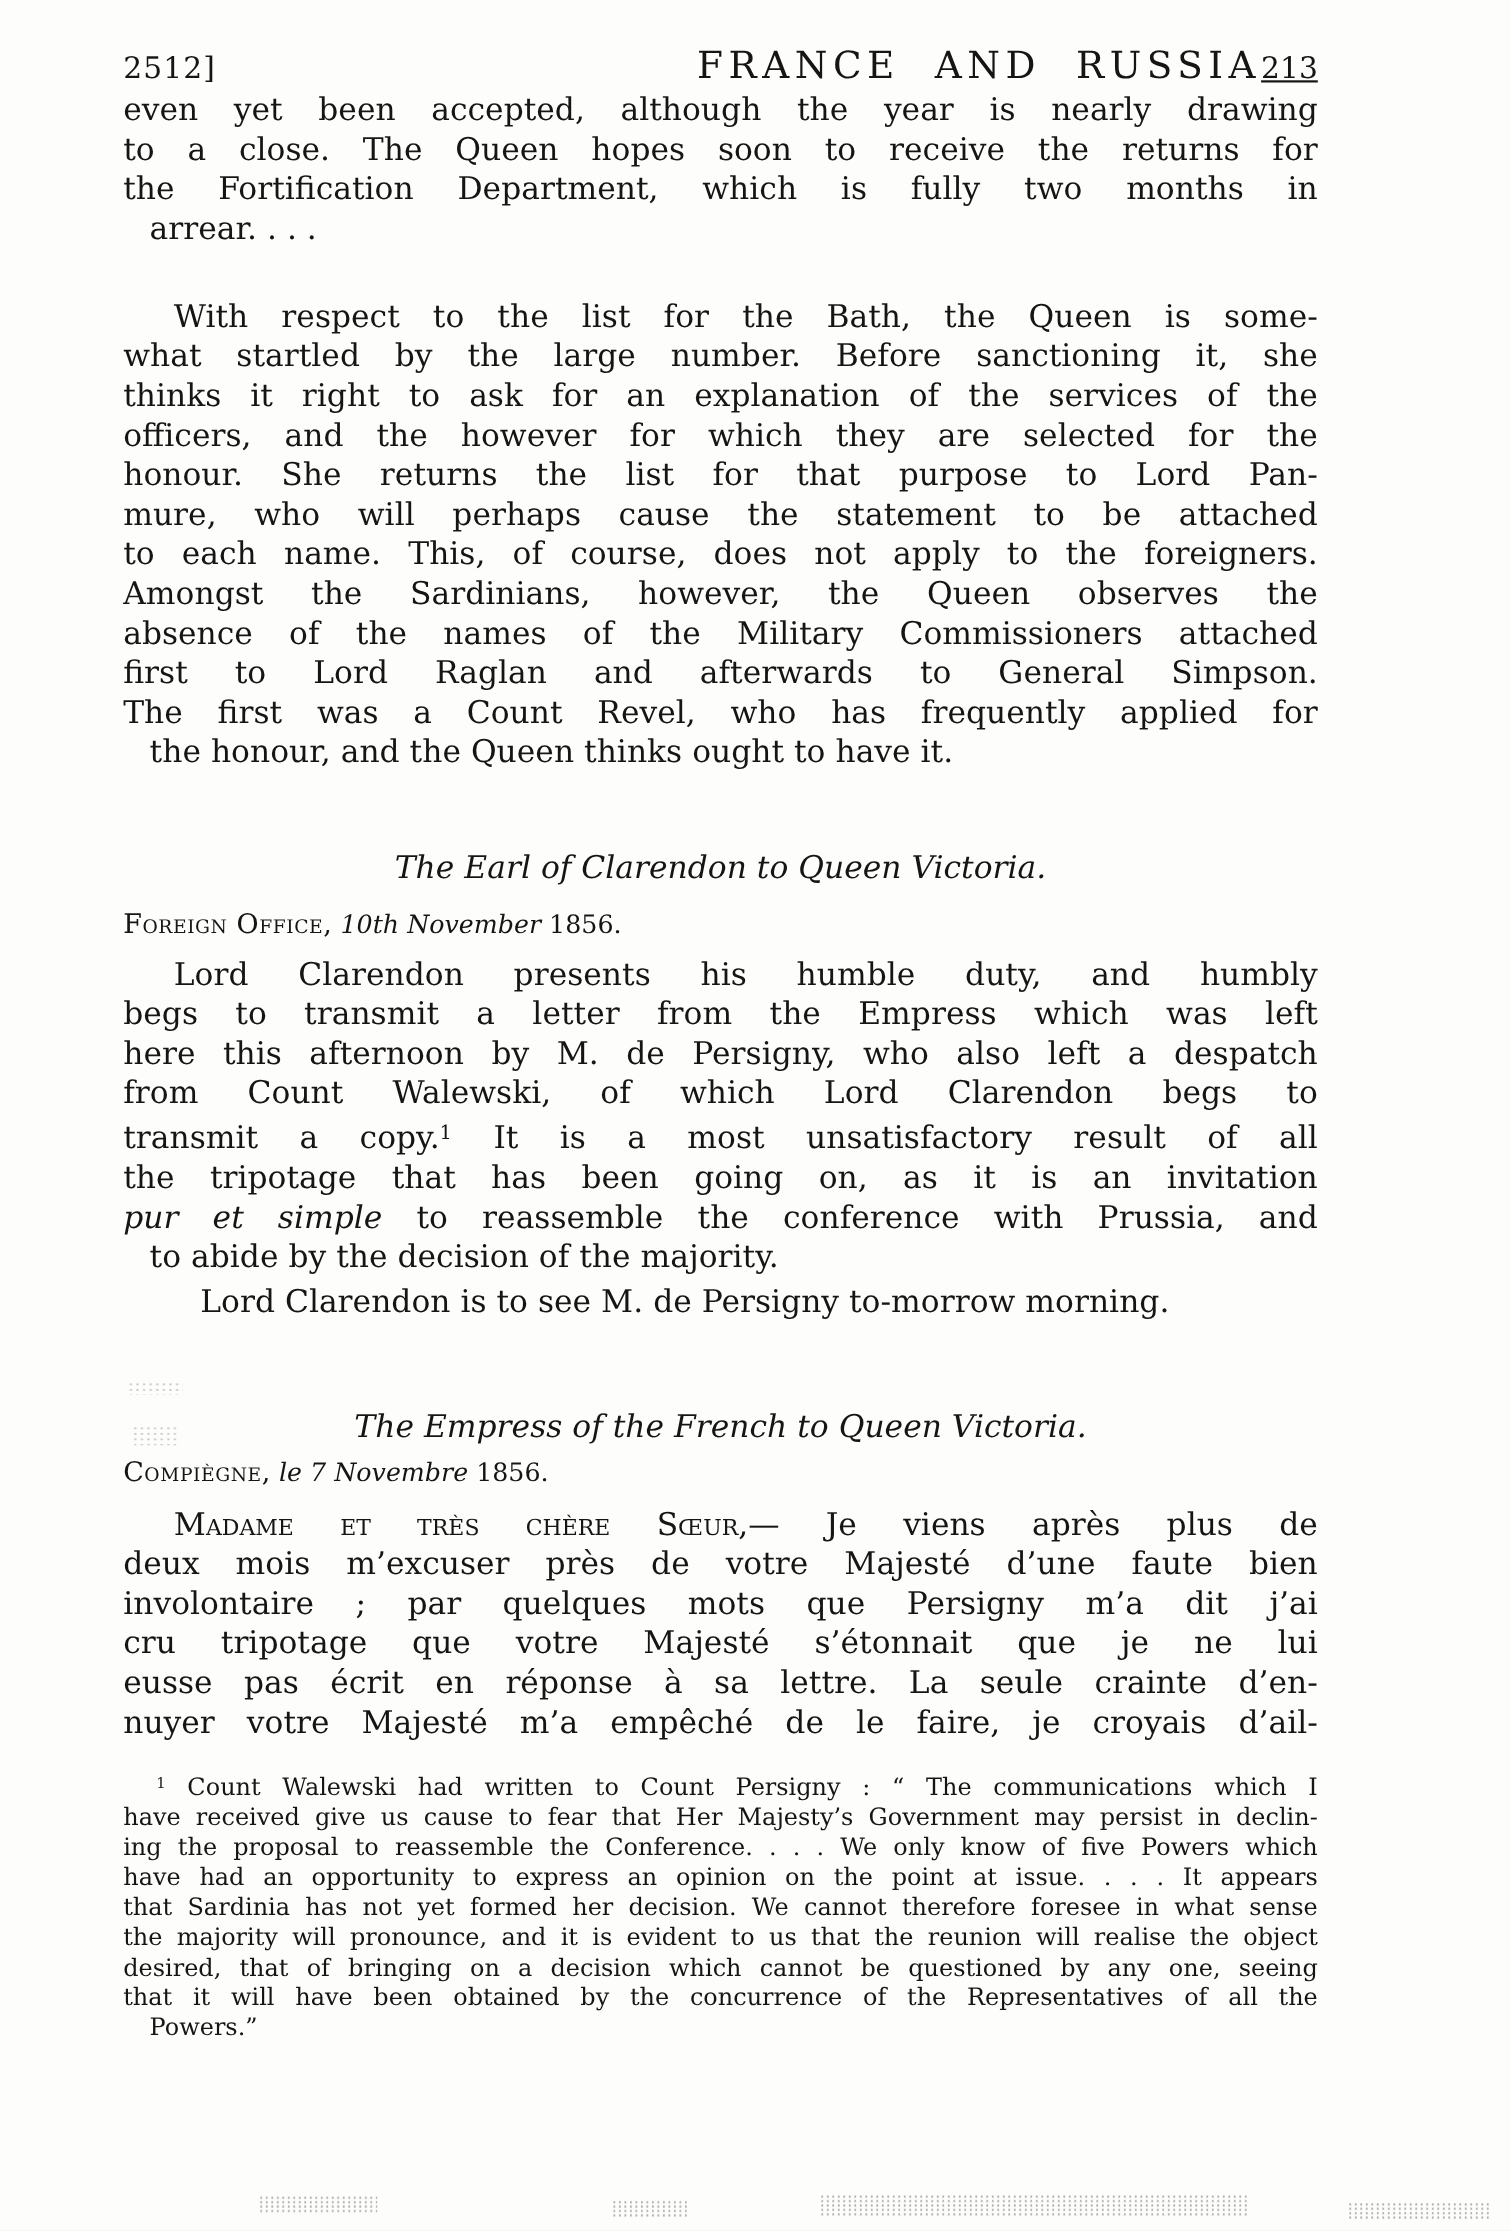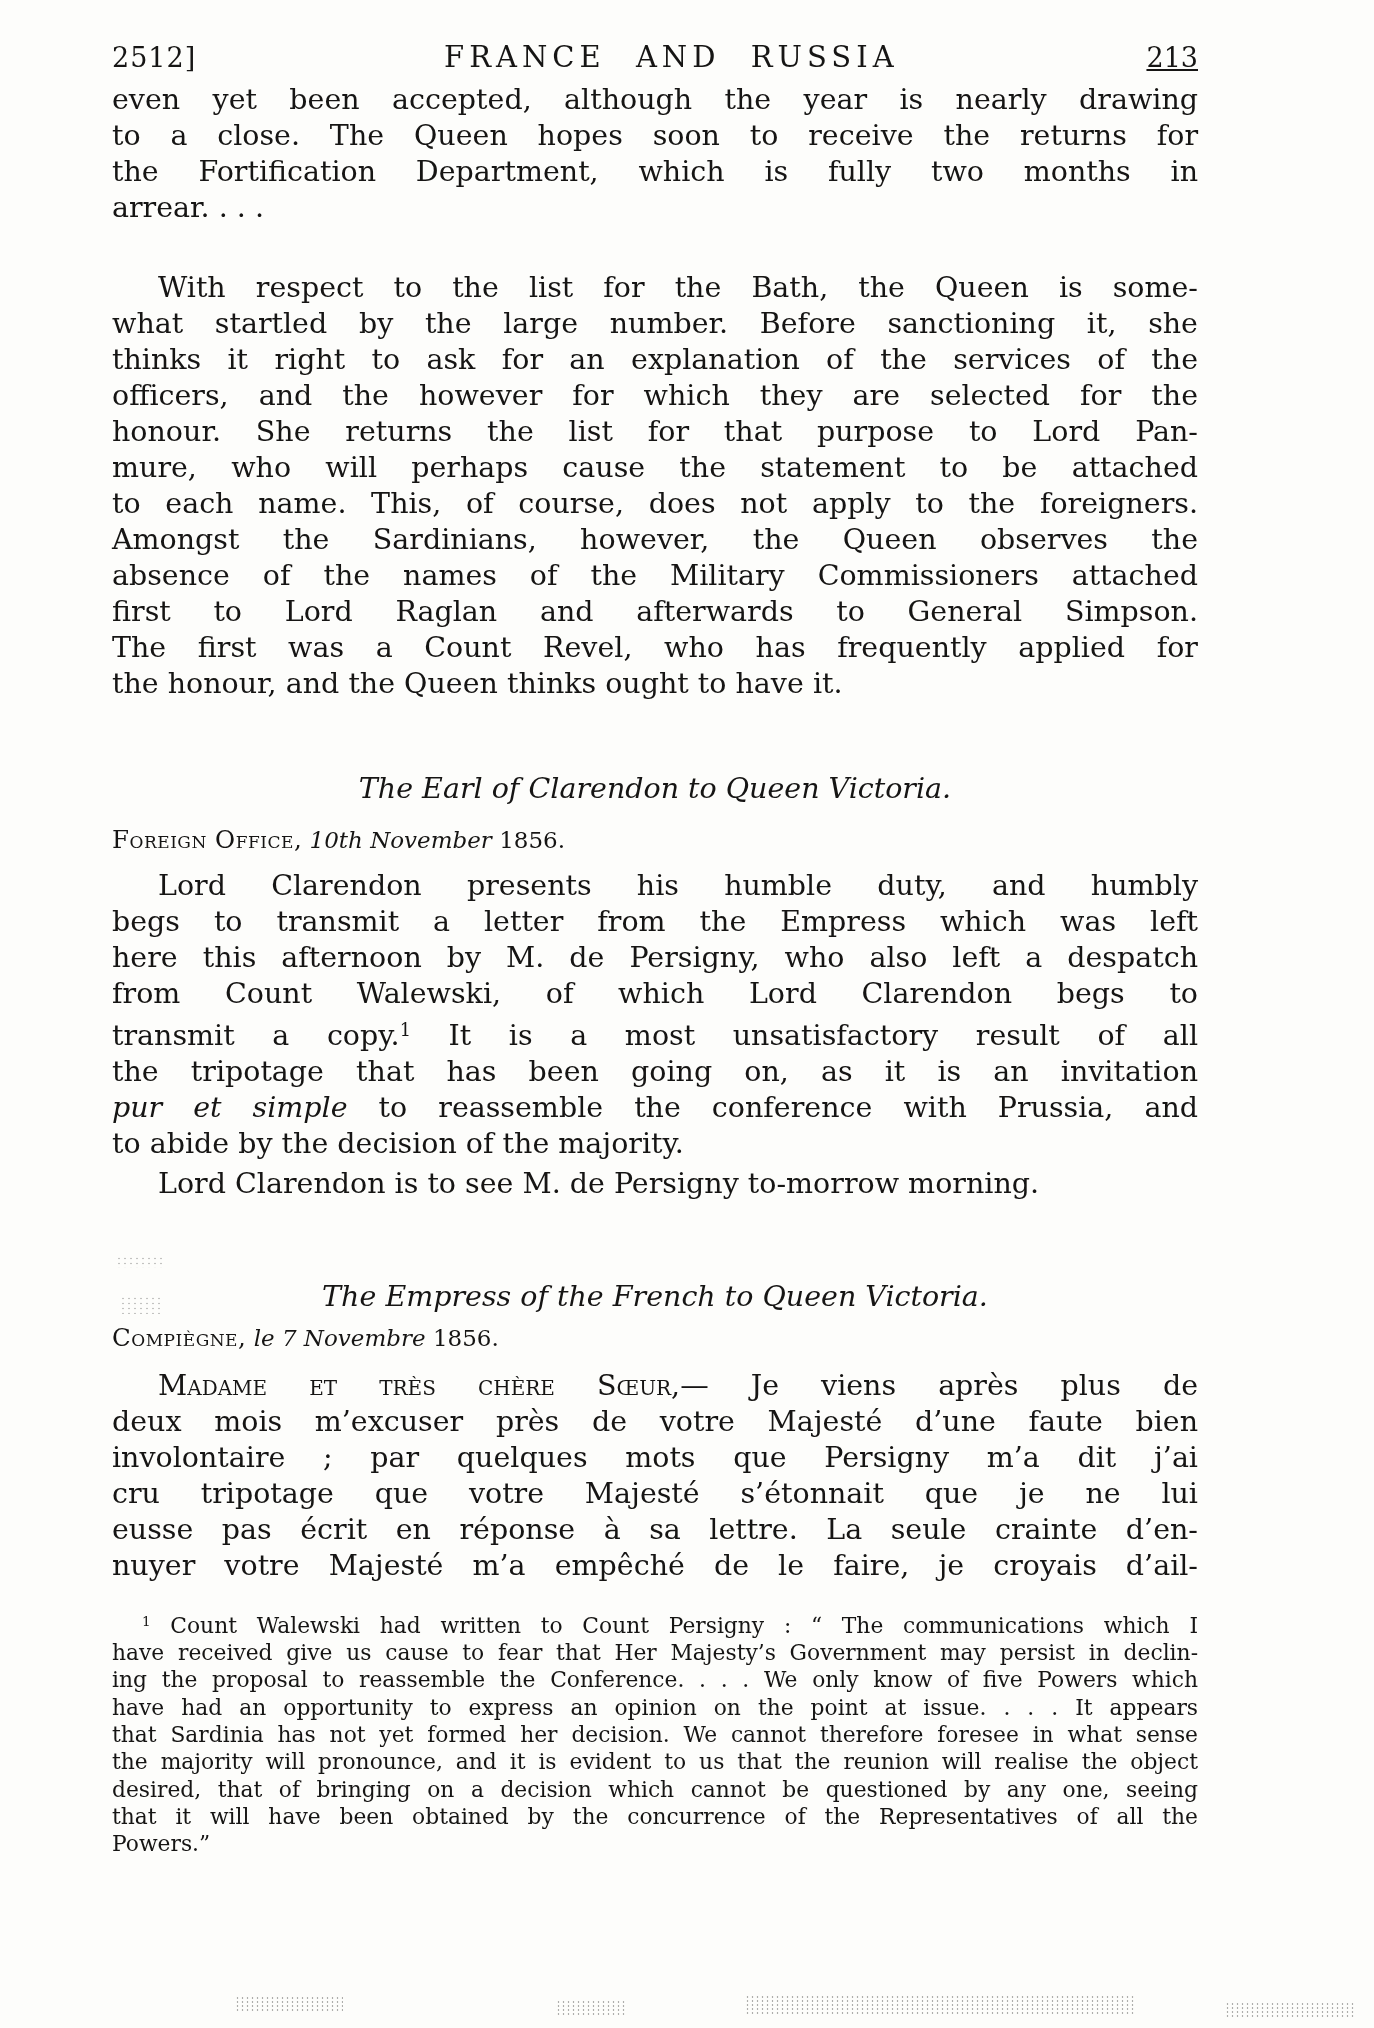--- a/index.html
+++ b/index.html
@@ -9,27 +9,27 @@
     position:relative; width:1374px; height:2028px;
     background:#fdfdfb; overflow:hidden;
     font-family:"DejaVu Serif","Liberation Serif",serif;
     color:#161514;
   }
   .col { position:absolute; left:112px; width:1086px; }
 
   
   .header { top:40px; display:flex; align-items:baseline; }
   .hyear  { font-size:27px; letter-spacing:1px; }
-  .htitle { flex:1; text-align:center; font-size:29px; letter-spacing:5px; word-spacing:16px; }
+  .htitle { flex:1; text-align:right; font-size:34px; letter-spacing:5px; word-spacing:16px; }
   .hpage  { font-size:27px;text-decoration:underline; }
 
   
   .body-text { font-size:28.5px; line-height:36px; }
   .tline { text-align:justify; text-align-last:justify; }
-  .tline.last { text-align-last:left; }
+  .tline.last { text-align-last:left;margin-left:24px; }
   .tline.indent { text-indent:46px; }
   .i  { font-style:italic; }
   .sc { font-variant:small-caps; }
   .sup { font-size:0.62em; vertical-align:0.5em; }
 
   .heading { font-style:italic; text-align:center; font-size:28.5px; line-height:34px; }
   .dateline { text-align:left; font-size:23px; line-height:28px; }
   .dateline .sc { font-size:24.5px; letter-spacing:0.5px; }
   .dl1 { padding-right:66px; }
   .dl2 { padding-right:12px; }

